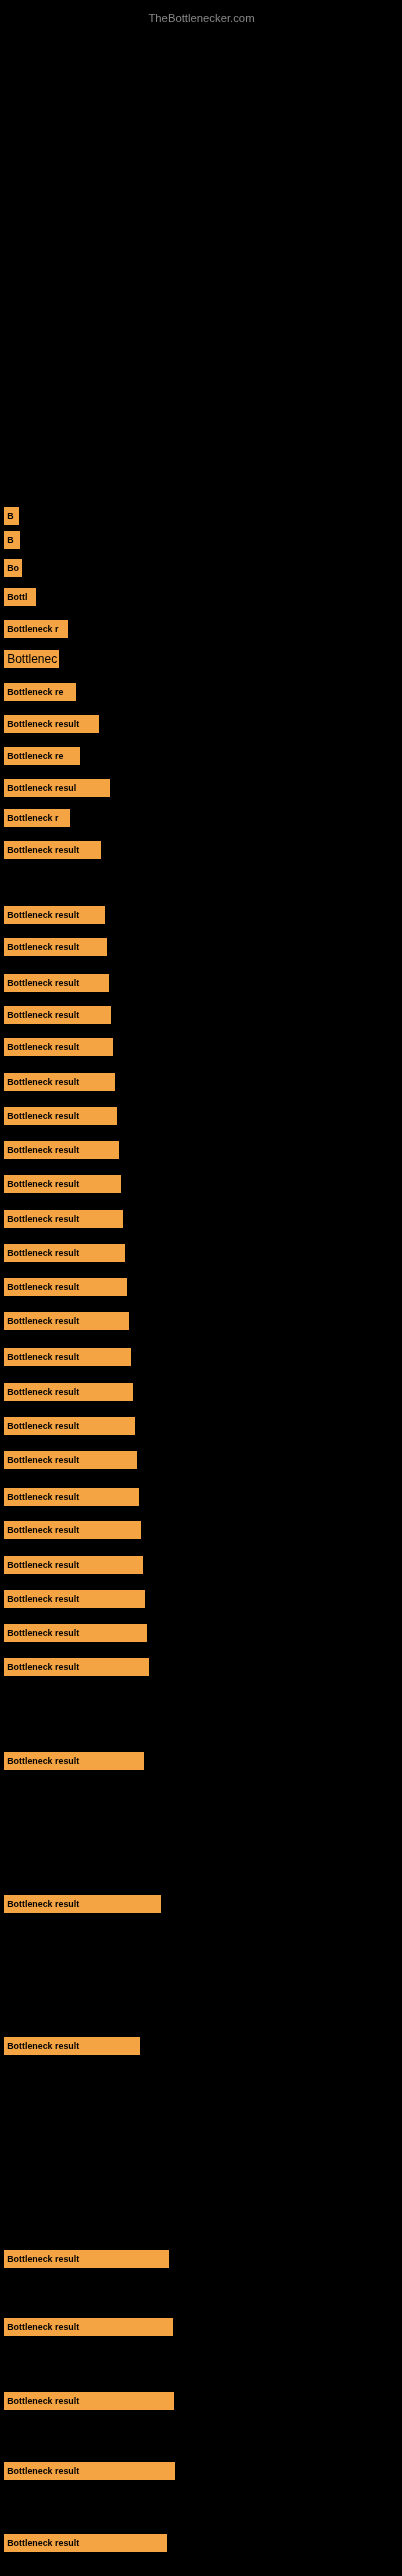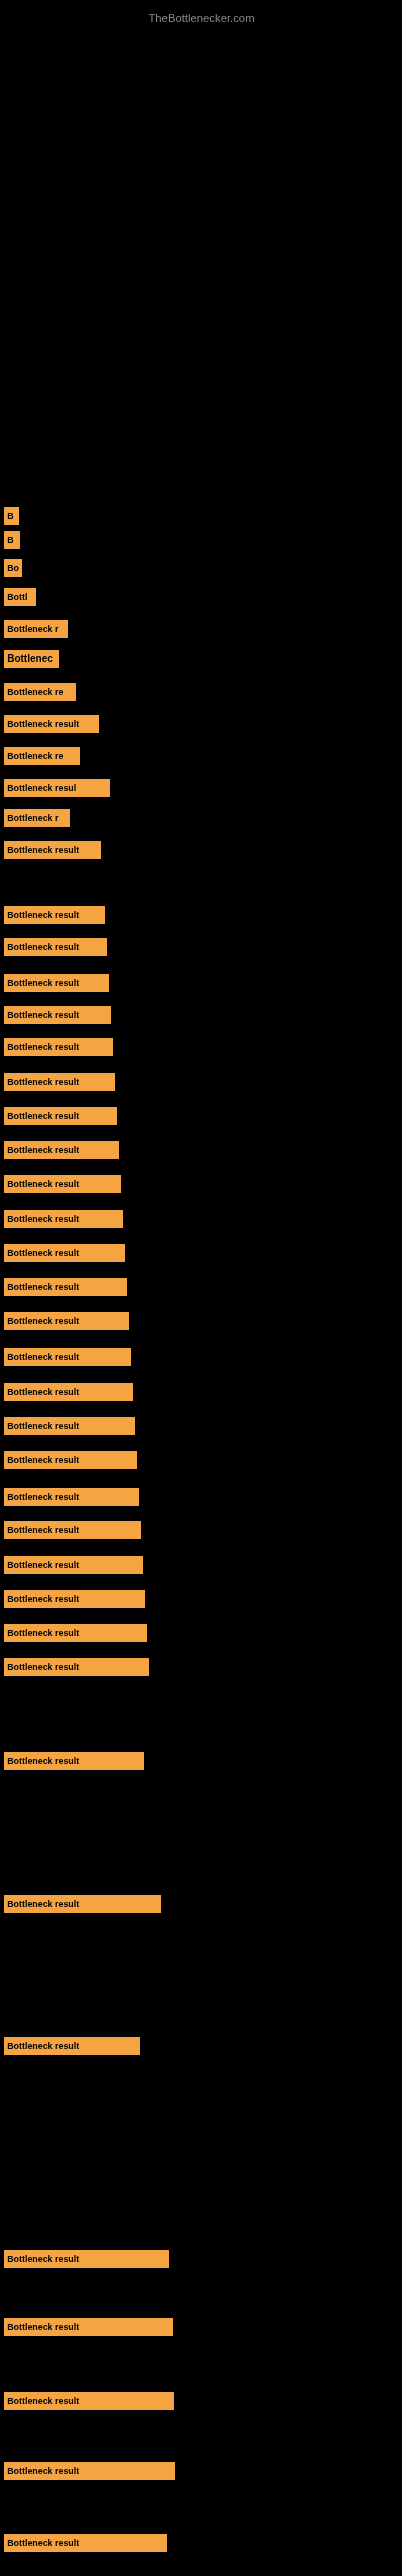--- a/index.html
+++ b/index.html
@@ -53,21 +53,21 @@
       <div style="background-color: rgb(245, 164, 67); height: 17.7px; width: 32px; display: flex; align-items: center; padding-left: 3.2px; font-size: 8.9px; font-weight: bold; color: rgb(0, 0, 0); white-space: nowrap; overflow: hidden; font-family: Arial, sans-serif;">
         <span>Bottl</span>
       </div>
     </div>
     <div style="position: absolute; top: 620px; left: 4px; display: flex; align-items: center;">
       <div style="background-color: rgb(245, 164, 67); height: 17.7px; width: 64px; display: flex; align-items: center; padding-left: 3.2px; font-size: 8.9px; font-weight: bold; color: rgb(0, 0, 0); white-space: nowrap; overflow: hidden; font-family: Arial, sans-serif;">
         <span>Bottleneck r</span>
       </div>
     </div>
     <div style="position: absolute; top: 650px; left: 4px; display: flex; align-items: center;">
-      <div style="background-color: rgb(245, 164, 67); height: 17.7px; width: 55px; display: flex; align-items: center; padding-left: 3.2px; font-size: 10px; font-weight: bold; color: rgb(0, 0, 0); white-space: nowrap; overflow: hidden; font-family: Arial, sans-serif;">
+      <div style="background-color: rgb(245, 164, 67); height: 17.7px; width: 55px; display: flex; align-items: center; padding-left: 3.2px; font-size: 12px; font-weight: normal; color: rgb(0, 0, 0); white-space: nowrap; overflow: hidden; font-family: Arial, sans-serif;">
         <span>Bottlenec</span>
       </div>
     </div>
     <div style="position: absolute; top: 683px; left: 4px; display: flex; align-items: center;">
       <div style="background-color: rgb(245, 164, 67); height: 17.7px; width: 72px; display: flex; align-items: center; padding-left: 3.2px; font-size: 8.9px; font-weight: bold; color: rgb(0, 0, 0); white-space: nowrap; overflow: hidden; font-family: Arial, sans-serif;">
         <span>Bottleneck re</span>
       </div>
     </div>
     <div style="position: absolute; top: 715px; left: 4px; display: flex; align-items: center;">
       <div style="background-color: rgb(245, 164, 67); height: 17.7px; width: 95px; display: flex; align-items: center; padding-left: 3.2px; font-size: 8.9px; font-weight: bold; color: rgb(0, 0, 0); white-space: nowrap; overflow: hidden; font-family: Arial, sans-serif;">

